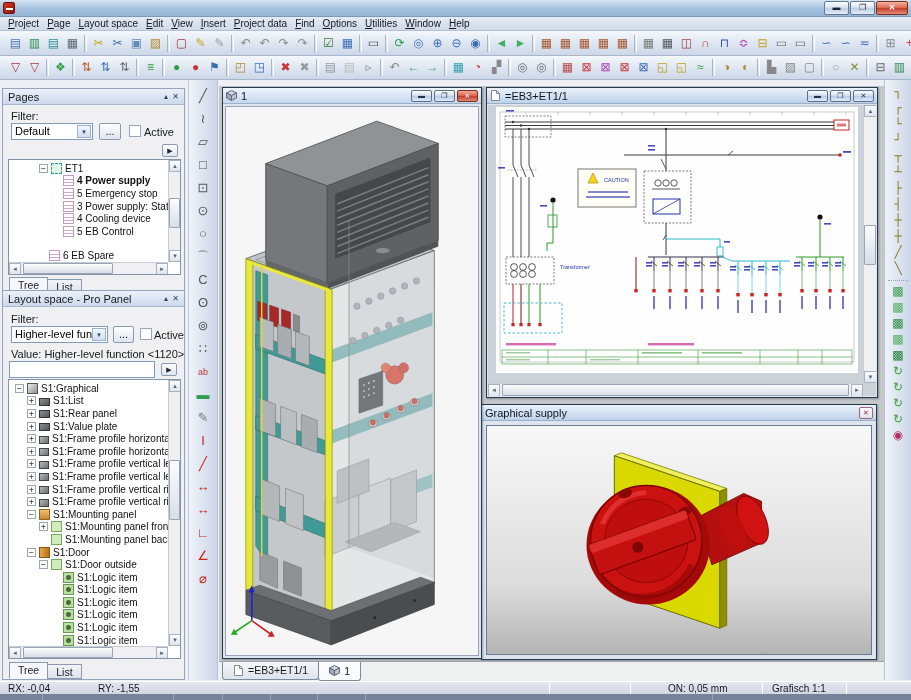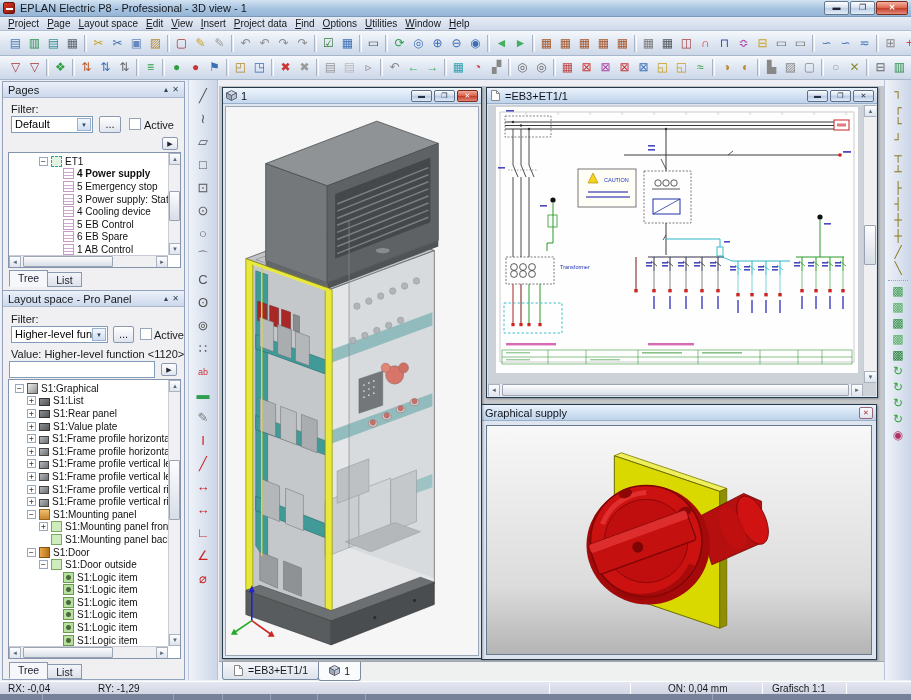--- a/index.html
+++ b/index.html
@@ -74,21 +74,20 @@
 .sdiv{position:absolute;top:1px;width:1px;height:11px;background:#aab0c0;border-right:1px solid #fff}
 #taskbar{position:absolute;left:0;top:694px;width:911px;height:6px;background:#78819a}
 .tkdiv{position:absolute;top:0;width:1px;height:6px;background:#9aa2b8}
 .wtext{fill:#2233bb}
 </style>
 </head>
 <body>
 
 <div id="titlebar">
   <div id="app-icon"></div>
-  <div id="title-text">EPLAN Electric P8 - Professional - 3D view - 1</div>
   <div id="tb-btns">
     <div class="tbbtn">▬</div>
     <div class="tbbtn">❐</div>
     <div class="tbbtn cl">✕</div>
   </div>
 </div>
 
 <div id="menubar">
     <div class="mitem"><u>P</u>roject</div>
     <div class="mitem"><u>P</u>age</div>
@@ -264,21 +263,21 @@
     <span class="tbi" style="color: rgb(47, 143, 63);">▩</span>
     <span class="tbi" style="color: rgb(85, 176, 96);">▩</span>
     <span class="tbi" style="color: rgb(31, 127, 47);">▩</span>
     <span class="tbi" style="color: rgb(58, 160, 58);">↻</span>
     <span class="tbi" style="color: rgb(58, 160, 58);">↻</span>
     <span class="tbi" style="color: rgb(58, 160, 58);">↻</span>
     <span class="tbi" style="color: rgb(58, 160, 58);">↻</span>
     <span class="tbi" style="color: rgb(176, 48, 96);">◉</span>
   </div>
 
-<div class="panel" style="top:81px;height:253px">
+<div class="panel" style="top:88px;height:253px">
   <div class="phead">
     <span>Pages</span>
     <span class="phbtn" style="right:16px">▴</span>
     <span class="phbtn" style="right:5px">✕</span>
   </div>
   <div class="flabel" style="top:21px">Filter:</div>
   <div class="combo" style="left:8px;top:34px;width:82px">
     <span>Default</span>
     <span class="carrow">▼</span>
   </div>
@@ -311,21 +310,21 @@
         <div class="trow" style="padding-left: 42px;">
           <span class="texp none">−</span>
           <span class="ticon i-pg"></span>
           <span>4 Cooling device</span>
         </div>
         <div class="trow" style="padding-left: 42px;">
           <span class="texp none">−</span>
           <span class="ticon i-pg"></span>
           <span>5 EB Control</span>
         </div>
-        <div class="trow" style="padding-left: 42px;">
+        <div class="trow" style="padding-left: 28px; margin-top: 12px;">
           <span class="texp none">−</span>
           <span class="ticon i-pg"></span>
           <span>6 EB Spare</span>
         </div>
         <div class="trow" style="padding-left: 42px;">
           <span class="texp none">−</span>
           <span class="ticon i-pg"></span>
           <span>1 AB Control</span>
         </div>
       </div>
@@ -873,22 +872,22 @@
           <polygon points="0.5,3 5.5,5.5 5.5,10.5 0.5,8" fill="#9aa8bc" stroke="#667"></polygon>
           <polygon points="10.5,3 5.5,5.5 5.5,10.5 10.5,8" fill="#b8c4d4" stroke="#667"></polygon>
         </svg>
         <span>1</span>
       </div>
     </div>
 </div>
 
 <div id="statusbar">
   <span style="left:8px">RX: -0,04</span>
-  <span style="left:98px">RY: -1,29</span>
-  <span style="left:668px">ON: 0,04 mm</span>
+  <span style="left:98px">RY: -1,55</span>
+  <span style="left:668px">ON: 0,05 mm</span>
   <span style="left:772px">Grafisch 1:1</span>
   <div class="sdiv" style="left:549px"></div>
   <div class="sdiv" style="left:630px"></div>
   <div class="sdiv" style="left:762px"></div>
   <div class="sdiv" style="left:846px"></div>
 </div>
 <div id="taskbar">
   <div class="tkdiv" style="left:42px"></div>
     <div class="tkdiv" style="left:173px"></div>
     <div class="tkdiv" style="left:222px"></div>

